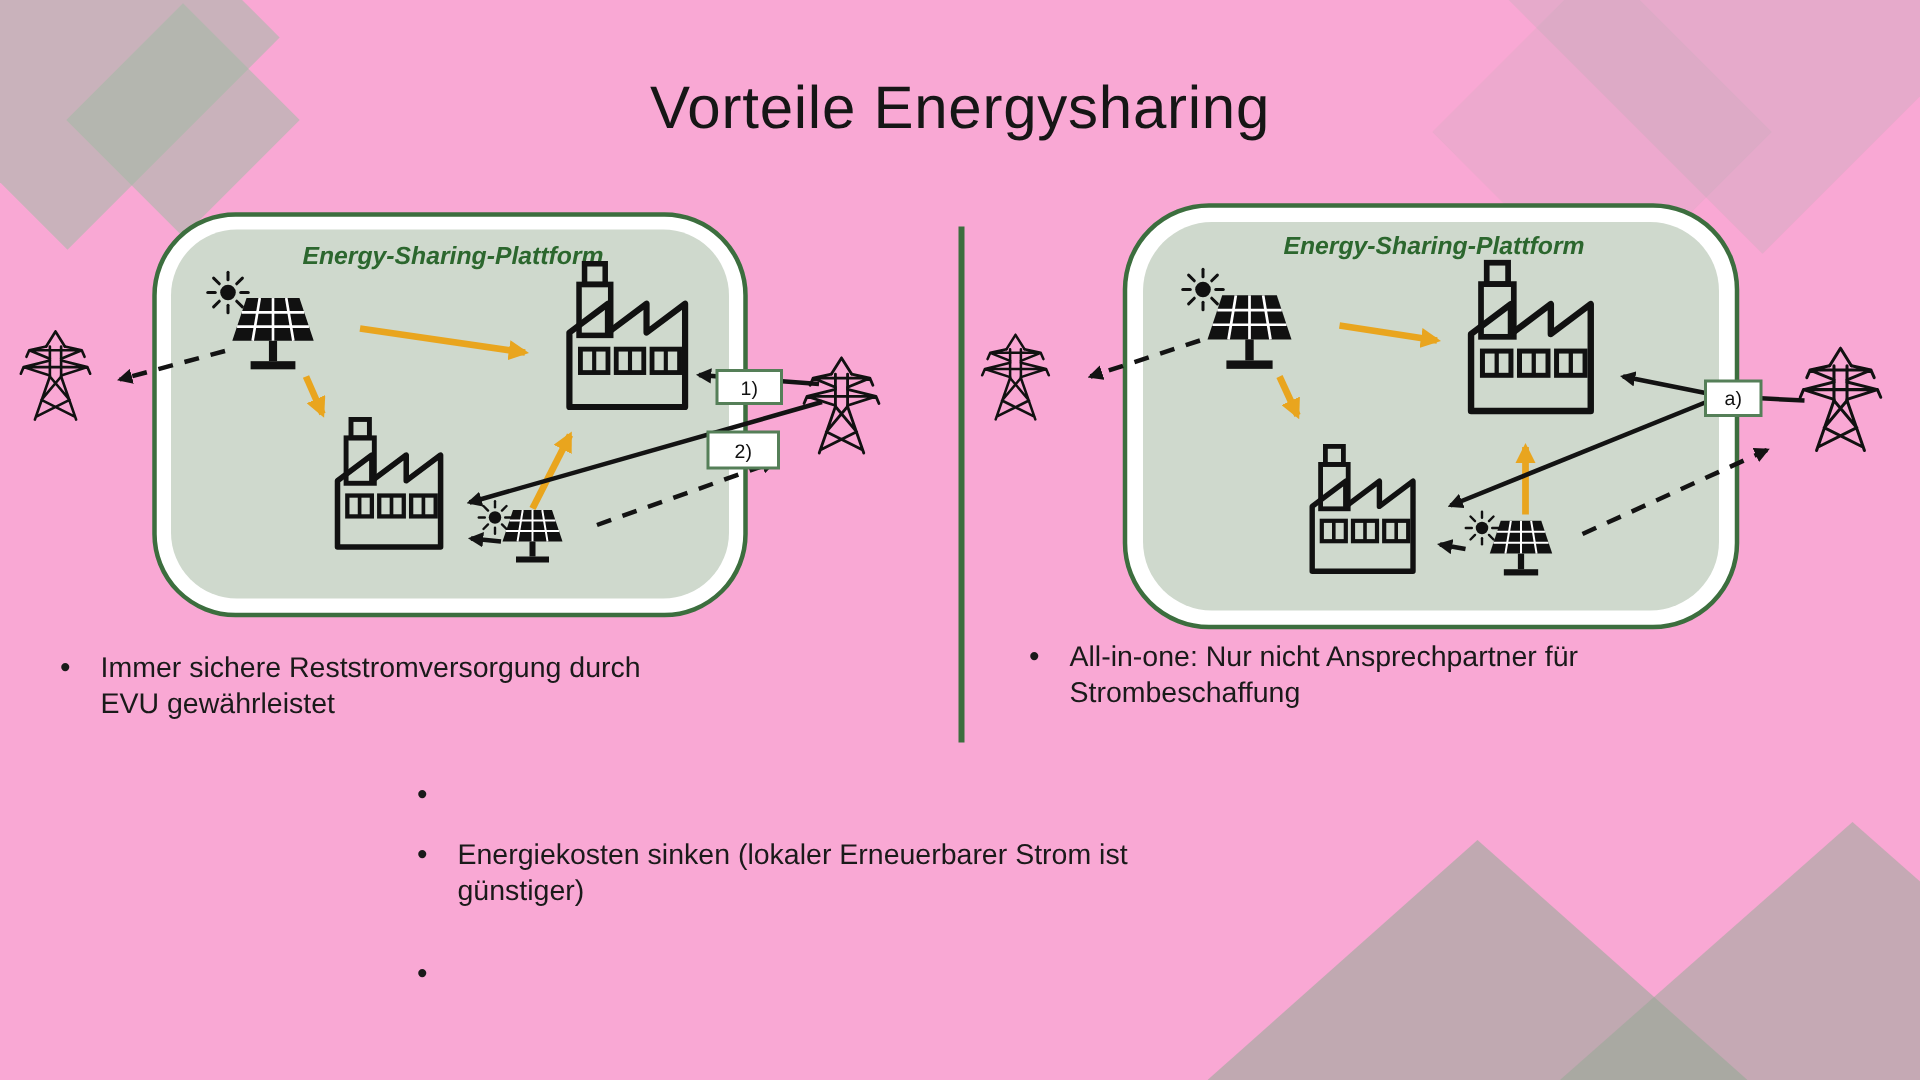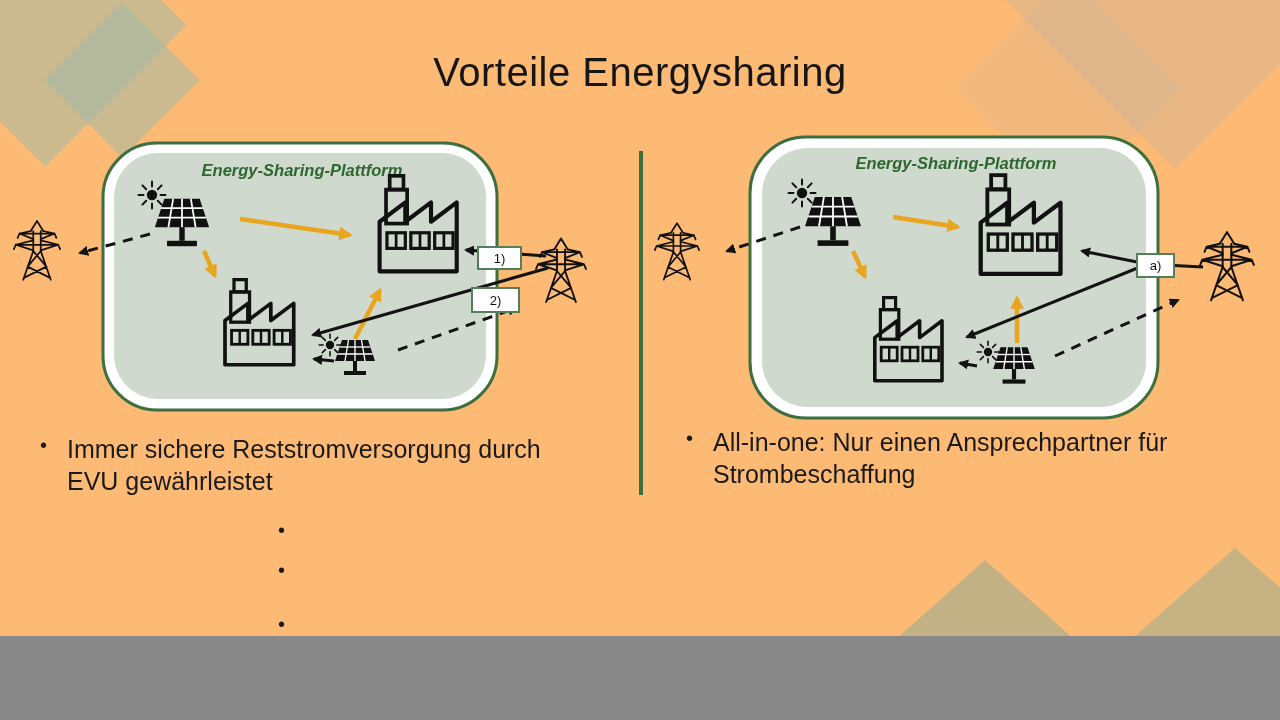--- a/index.html
+++ b/index.html
@@ -1,34 +1,34 @@
 <!DOCTYPE html>
 <html><head>
 <meta charset="utf-8">
 <style>
   html,body{margin:0;padding:0;background:#888;}
-  .slide{position:relative;width:1280px;height:636px;background:#fdba74;overflow:hidden;
+  .slide{position:relative;width:1280px;height:720px;background:#f9a8d4;overflow:hidden;
          font-family:"Liberation Sans",sans-serif;}
   .deco{position:absolute;}
   .diamond{transform:rotate(45deg);}
   .tri{clip-path:polygon(50% 0,0 100%,100% 100%);}
   .title{position:absolute;top:50px;left:0;width:100%;text-align:center;
          font-size:40px;letter-spacing:.5px;color:#161616;}
   .vdivider{position:absolute;left:639px;top:151px;width:4px;height:344px;background:#3c6e3e;}
   svg.diagram{position:absolute;overflow:visible;}
   .plabel{font-family:"Liberation Sans",sans-serif;font-style:italic;font-weight:600;
           font-size:16.5px;fill:#2c672e;}
   .tagtxt{font-family:"Liberation Sans",sans-serif;font-size:13px;fill:#111;}
   .ln-y{stroke:#e9a51e;stroke-width:4.5;}
   .ln-b{stroke:#131313;stroke-width:3;}
   .ln-d{stroke:#131313;stroke-width:3;stroke-dasharray:10 8;}
   .tagbox{fill:#ffffff;stroke:#557f58;stroke-width:2;}
   .bullet{position:absolute;display:flex;color:#1a1a1a;}
   .dot{width:27px;font-size:20px;flex:none;}
-  .btext{white-space:pre-line;font-size:25px;line-height:1.26;}
+  .btext{white-space:pre-line;font-size:19px;line-height:1.26;}
   .bullet-row{display:flex;}
   .bb{position:absolute;left:278px;top:519px;width:760px;color:#1a1a1a;}
   .bb .bullet-row:nth-child(1){margin-bottom:17px;}
   .bb .bullet-row:nth-child(2){margin-bottom:31px;}
 </style>
 </head>
 <body>
 
 <div class="slide">
 
@@ -157,29 +157,31 @@
     <text class="tagtxt" x="505.5" y="140" text-anchor="middle">a)</text>
   </svg>
 
   <div class="bullet" style="left:40px;top:434px;width:560px;">
     <span class="dot">•</span>
     <span class="btext">Immer sichere Reststromversorgung durch
 EVU gewährleistet</span>
   </div>
   <div class="bullet" style="left:686px;top:427px;width:540px;">
     <span class="dot">•</span>
-    <span class="btext">All-in-one: Nur einen Ansprechpartner für
+    <span class="btext">All-in-one: Nur nicht Ansprechpartner für
 Strombeschaffung</span>
   </div>
 
   <div class="bb">
     <div class="bullet-row">
       <span class="dot">•</span>
     </div>
     <div class="bullet-row">
       <span class="dot">•</span>
+      <span class="btext">Energiekosten sinken (lokaler Erneuerbarer Strom ist
+günstiger)</span>
     </div>
     <div class="bullet-row">
       <span class="dot">•</span>
     </div>
   </div>
 
 </div>
 
 </body></html>

